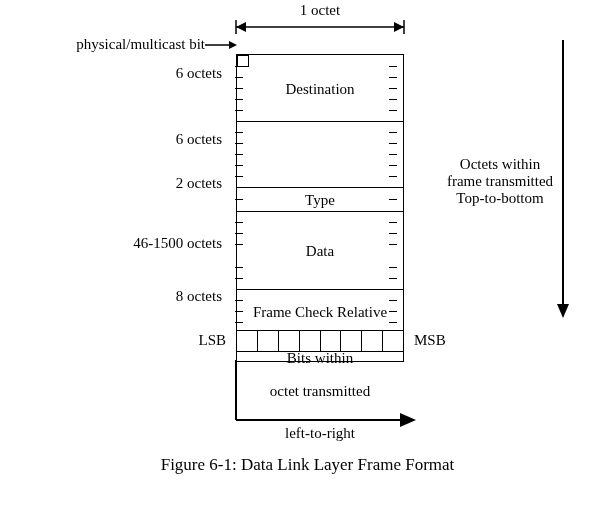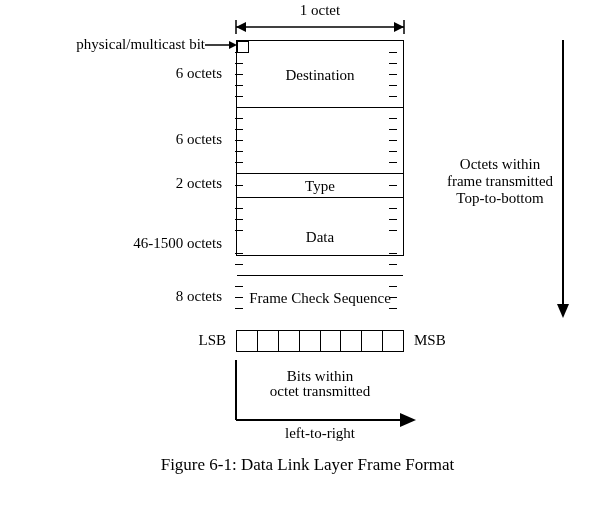--- a/index.html
+++ b/index.html
@@ -34,33 +34,33 @@
   <line x1="168" y1="0" x2="168" y2="14" stroke="#000" stroke-width="1.5"></line>
 </svg>
 <span class="lbl center" style="left:320px;top:2px">1 octet</span>
 
 <span class="lbl right" style="left:205px;top:36px">physical/multicast bit</span>
 <svg style="left:205px;top:40px;width:32px;height:10px">
   <line x1="0" y1="5" x2="28" y2="5" stroke="#000" stroke-width="1.5"></line>
   <polygon points="32,5 24,1 24,9" fill="#000"></polygon>
 </svg>
 
-<div class="frame" style="left:236px;top:40px;width:168px;height:216px">
+<div class="frame" style="left:236px;top:54px;width:168px;height:308px">
 
   <div class="tiny-box" style="left:0;top:0;width:12px;height:12px"></div>
 
   <div class="seg-line" style="top:66px"></div>
   <div class="seg-line" style="top:132px"></div>
   <div class="seg-line" style="top:156px"></div>
   <div class="seg-line" style="top:234px"></div>
 
   <div class="seg-text" style="top:26px">Destination</div>
   <div class="seg-text" style="top:137px">Type</div>
   <div class="seg-text" style="top:188px">Data</div>
-  <div class="seg-text" style="top:249px">Frame Check Sequence</div>
+  <div class="seg-text" style="top:249px">Frame Check Relative</div>
 
   <div class="tick-col left">
     <div class="tick" style="top:11px"></div>
         <div class="tick" style="top:22px"></div>
         <div class="tick" style="top:33px"></div>
         <div class="tick" style="top:44px"></div>
         <div class="tick" style="top:55px"></div>
     <div class="tick" style="top:77px"></div>
         <div class="tick" style="top:88px"></div>
         <div class="tick" style="top:99px"></div>
@@ -125,20 +125,20 @@
       <div></div>
       <div></div>
 </div>
 <span class="lbl" style="left:414px;top:332px">MSB</span>
 
 <svg style="left:236px;top:360px;width:180px;height:70px">
   <line x1="0" y1="0" x2="0" y2="60" stroke="#000" stroke-width="2"></line>
   <line x1="0" y1="60" x2="170" y2="60" stroke="#000" stroke-width="2"></line>
   <polygon points="180,60 164,53 164,67" fill="#000"></polygon>
 </svg>
-<span class="lbl center" style="left:320px;top:368px">Bits within</span>
+<span class="lbl center" style="left:320px;top:350px">Bits within</span>
 <span class="lbl center" style="left:320px;top:383px">octet transmitted</span>
 <span class="lbl center" style="left:320px;top:425px">left-to-right</span>
 
 <span class="caption" style="top:455px;font-size:17px">Figure 6-1: Data Link Layer Frame Format</span>
 
 
 </div>
 
 </body></html>

